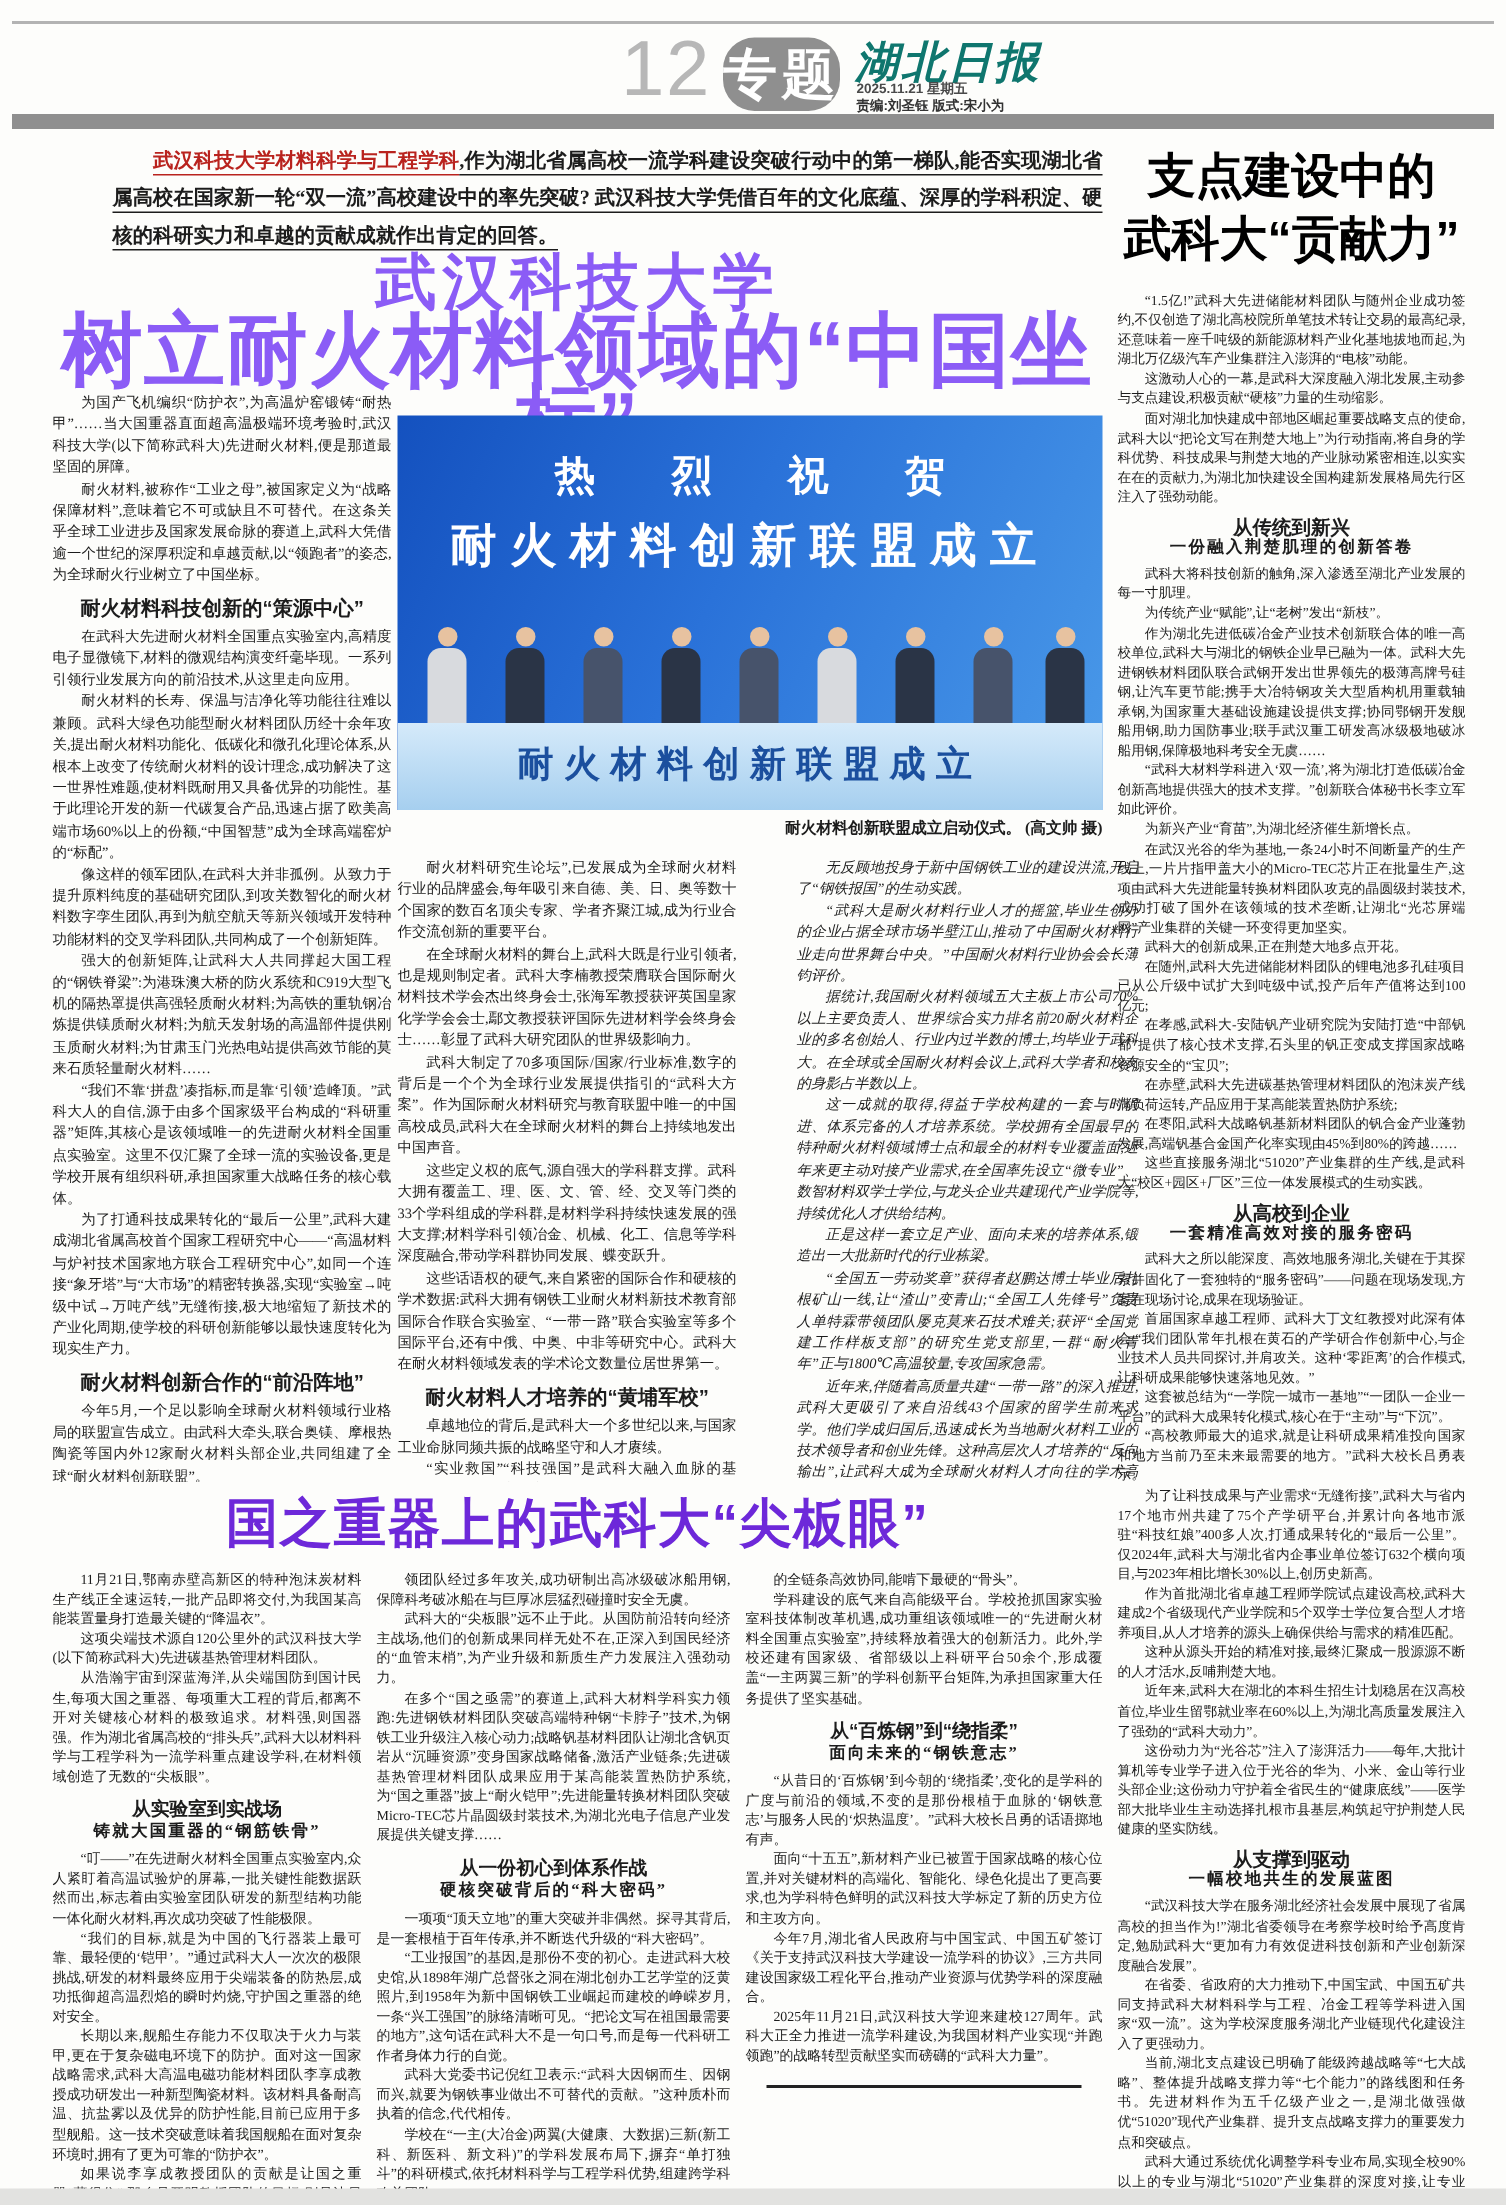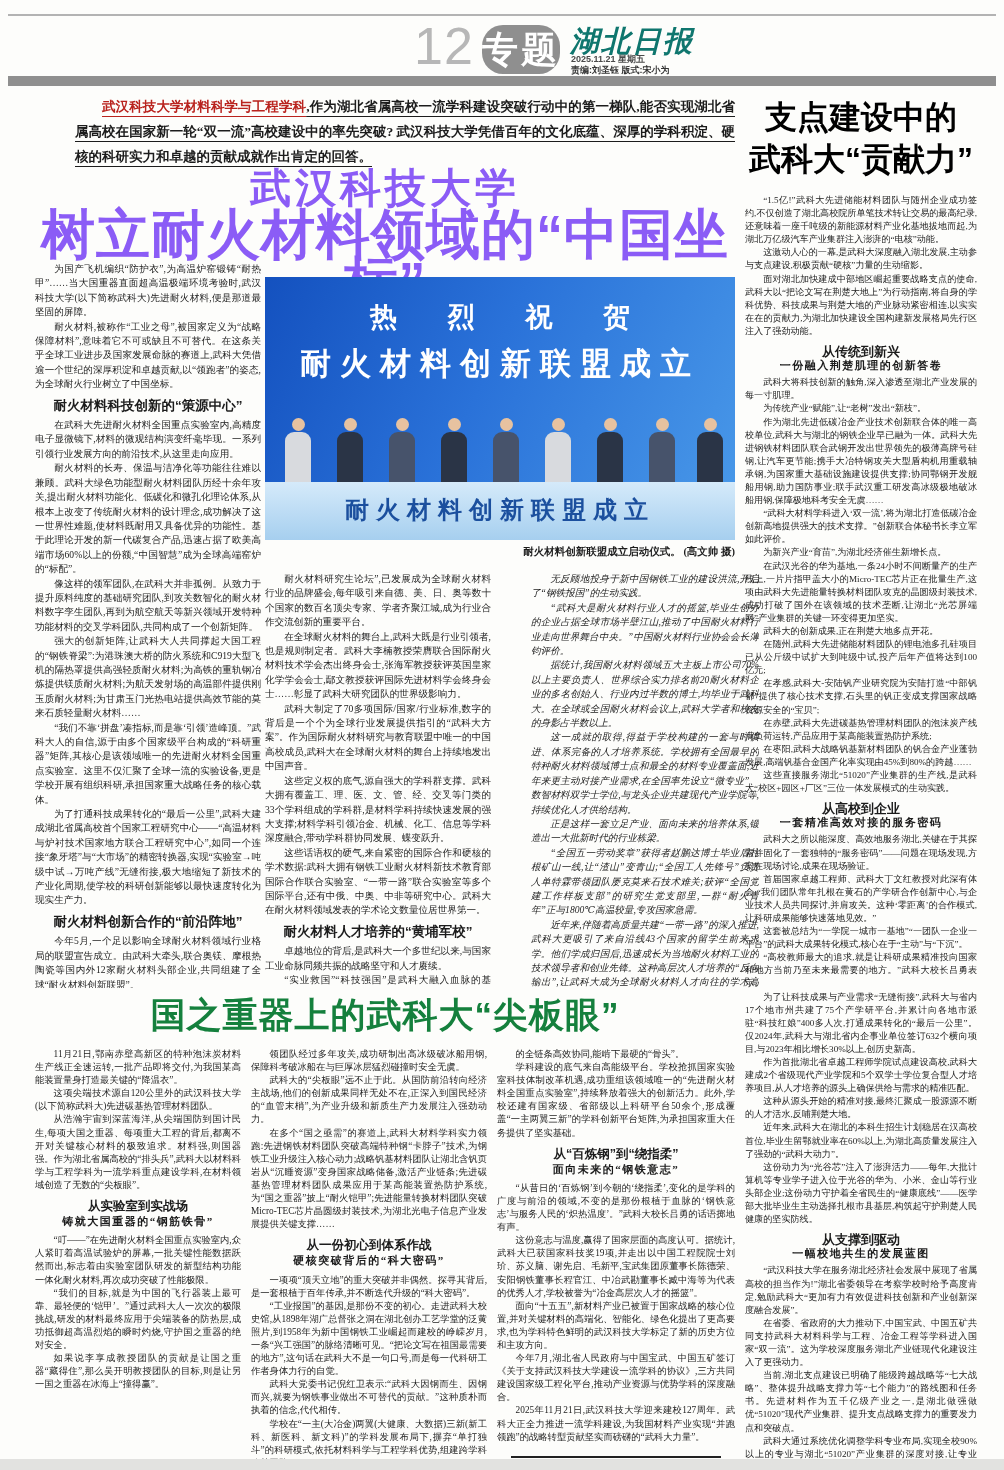--- a/index.html
+++ b/index.html
@@ -63,21 +63,21 @@
          font-size:10.5px;font-weight:700;}
 
   .sidebar{position:absolute;left:745px;top:92px;width:232px;height:1368px;overflow:hidden;}
   .sidebar-title{text-align:center;font-family:"Liberation Sans",sans-serif;font-weight:900;
          font-size:32px;line-height:42px;margin:4px 0 14px;color:#000;}
   .sidebar-body{font-size:9.1px;line-height:13.1px;text-align:justify;}
   .sidebar-body .subhead-a{font-size:13px;margin:7px 0 1px;}
   .sidebar-body .subhead-b{font-size:11px;margin:0 0 4px;}
 
   .bottom-headline{position:absolute;left:35px;top:992px;width:700px;text-align:center;
-         font-family:"Liberation Sans",sans-serif;font-weight:900;font-size:35px;color:#15803d;letter-spacing:1px;}
+         font-family:"Liberation Sans",sans-serif;font-weight:900;font-size:35px;color:#6d28d9;letter-spacing:1px;}
   .bcol{position:absolute;top:1048px;height:414px;overflow:hidden;font-size:9.3px;line-height:13.1px;text-align:justify;}
   #bcol1{left:35px;width:206px;}
   #bcol2{left:251px;width:236px;}
   #bcol3{left:497px;width:238px;}
   .bcol .subhead-a{font-size:12.5px;}
   .bcol .subhead-b{font-size:11px;}
 
   .credits-box{margin:12px auto 0;width:88%;border-top:2px solid #222;padding-top:10px;
          font-family:"Liberation Sans",sans-serif;font-weight:700;font-size:11px;line-height:19px;
          text-align:left;padding-left:14px;box-sizing:border-box;}
@@ -232,40 +232,40 @@
 
   <div class="bottom-headline">国之重器上的武科大“尖板眼”</div>
   <div id="bcol1" class="bcol">
       <p class="para">11月21日,鄂南赤壁高新区的特种泡沫炭材料生产线正全速运转,一批产品即将交付,为我国某高能装置量身打造最关键的“降温衣”。</p>
       <p class="para">这项尖端技术源自120公里外的武汉科技大学(以下简称武科大)先进碳基热管理材料团队。</p>
       <p class="para">从浩瀚宇宙到深蓝海洋,从尖端国防到国计民生,每项大国之重器、每项重大工程的背后,都离不开对关键核心材料的极致追求。材料强,则国器强。作为湖北省属高校的“排头兵”,武科大以材料科学与工程学科为一流学科重点建设学科,在材料领域创造了无数的“尖板眼”。</p>
       <div class="subhead-a">从实验室到实战场</div>
       <div class="subhead-b">铸就大国重器的“钢筋铁骨”</div>
       <p class="para">“叮——”在先进耐火材料全国重点实验室内,众人紧盯着高温试验炉的屏幕,一批关键性能数据跃然而出,标志着由实验室团队研发的新型结构功能一体化耐火材料,再次成功突破了性能极限。</p>
       <p class="para">“我们的目标,就是为中国的飞行器装上最可靠、最轻便的‘铠甲’。”通过武科大人一次次的极限挑战,研发的材料最终应用于尖端装备的防热层,成功抵御超高温烈焰的瞬时灼烧,守护国之重器的绝对安全。</p>
+      <p class="para">长期以来,舰船生存能力不仅取决于火力与装甲,更在于复杂磁电环境下的防护。面对这一国家战略需求,武科大高温电磁功能材料团队李享成教授成功研发出一种新型陶瓷材料。该材料具备耐高温、抗盐雾以及优异的防护性能,目前已应用于多型舰船。这一技术突破意味着我国舰船在面对复杂环境时,拥有了更为可靠的“防护衣”。</p>
       <p class="para">如果说李享成教授团队的贡献是让国之重器“藏得住”,那么吴开明教授团队的目标,则是让另一国之重器在冰海上“撞得赢”。</p>
     </div>
   <div id="bcol2" class="bcol">
       <p class="para">领团队经过多年攻关,成功研制出高冰级破冰船用钢,保障科考破冰船在与巨厚冰层猛烈碰撞时安全无虞。</p>
       <p class="para">武科大的“尖板眼”远不止于此。从国防前沿转向经济主战场,他们的创新成果同样无处不在,正深入到国民经济的“血管末梢”,为产业升级和新质生产力发展注入强劲动力。</p>
       <p class="para">在多个“国之亟需”的赛道上,武科大材料学科实力领跑:先进钢铁材料团队突破高端特种钢“卡脖子”技术,为钢铁工业升级注入核心动力;战略钒基材料团队让湖北含钒页岩从“沉睡资源”变身国家战略储备,激活产业链条;先进碳基热管理材料团队成果应用于某高能装置热防护系统,为“国之重器”披上“耐火铠甲”;先进能量转换材料团队突破Micro-TEC芯片晶圆级封装技术,为湖北光电子信息产业发展提供关键支撑……</p>
       <div class="subhead-a">从一份初心到体系作战</div>
       <div class="subhead-b">硬核突破背后的“科大密码”</div>
       <p class="para">一项项“顶天立地”的重大突破并非偶然。探寻其背后,是一套根植于百年传承,并不断迭代升级的“科大密码”。</p>
       <p class="para">“工业报国”的基因,是那份不变的初心。走进武科大校史馆,从1898年湖广总督张之洞在湖北创办工艺学堂的泛黄照片,到1958年为新中国钢铁工业崛起而建校的峥嵘岁月,一条“兴工强国”的脉络清晰可见。“把论文写在祖国最需要的地方”,这句话在武科大不是一句口号,而是每一代科研工作者身体力行的自觉。</p>
       <p class="para">武科大党委书记倪红卫表示:“武科大因钢而生、因钢而兴,就要为钢铁事业做出不可替代的贡献。”这种质朴而执着的信念,代代相传。</p>
       <p class="para">学校在“一主(大冶金)两翼(大健康、大数据)三新(新工科、新医科、新文科)”的学科发展布局下,摒弃“单打独斗”的科研模式,依托材料科学与工程学科优势,组建跨学科攻关团队。</p>
     </div>
   <div id="bcol3" class="bcol">
   <p class="para">的全链条高效协同,能啃下最硬的“骨头”。</p>
       <p class="para">学科建设的底气来自高能级平台。学校抢抓国家实验室科技体制改革机遇,成功重组该领域唯一的“先进耐火材料全国重点实验室”,持续释放着强大的创新活力。此外,学校还建有国家级、省部级以上科研平台50余个,形成覆盖“一主两翼三新”的学科创新平台矩阵,为承担国家重大任务提供了坚实基础。</p>
       <div class="subhead-a">从“百炼钢”到“绕指柔”</div>
       <div class="subhead-b">面向未来的“钢铁意志”</div>
       <p class="para">“从昔日的‘百炼钢’到今朝的‘绕指柔’,变化的是学科的广度与前沿的领域,不变的是那份根植于血脉的‘钢铁意志’与服务人民的‘炽热温度’。”武科大校长吕勇的话语掷地有声。</p>
-      <p class="para">这份意志与温度,赢得了国家层面的高度认可。据统计,武科大已获国家科技奖19项,并走出以中国工程院院士刘玠、苏义脑、谢先启、毛新平,宝武集团原董事长陈德荣、安阳钢铁董事长程官江、中冶武勘董事长臧中海等为代表的优秀人才,学校被誉为“冶金高层次人才的摇篮”。</p>
       <p class="para">面向“十五五”,新材料产业已被置于国家战略的核心位置,并对关键材料的高端化、智能化、绿色化提出了更高要求,也为学科特色鲜明的武汉科技大学标定了新的历史方位和主攻方向。</p>
       <p class="para">今年7月,湖北省人民政府与中国宝武、中国五矿签订《关于支持武汉科技大学建设一流学科的协议》,三方共同建设国家级工程化平台,推动产业资源与优势学科的深度融合。</p>
       <p class="para">2025年11月21日,武汉科技大学迎来建校127周年。武科大正全力推进一流学科建设,为我国材料产业实现“并跑领跑”的战略转型贡献坚实而磅礴的“武科大力量”。</p>
       <div class="credits-box"></div>
     </div>
 
   <div class="bottom-band"></div>
 </div>
 
 </body></html>

